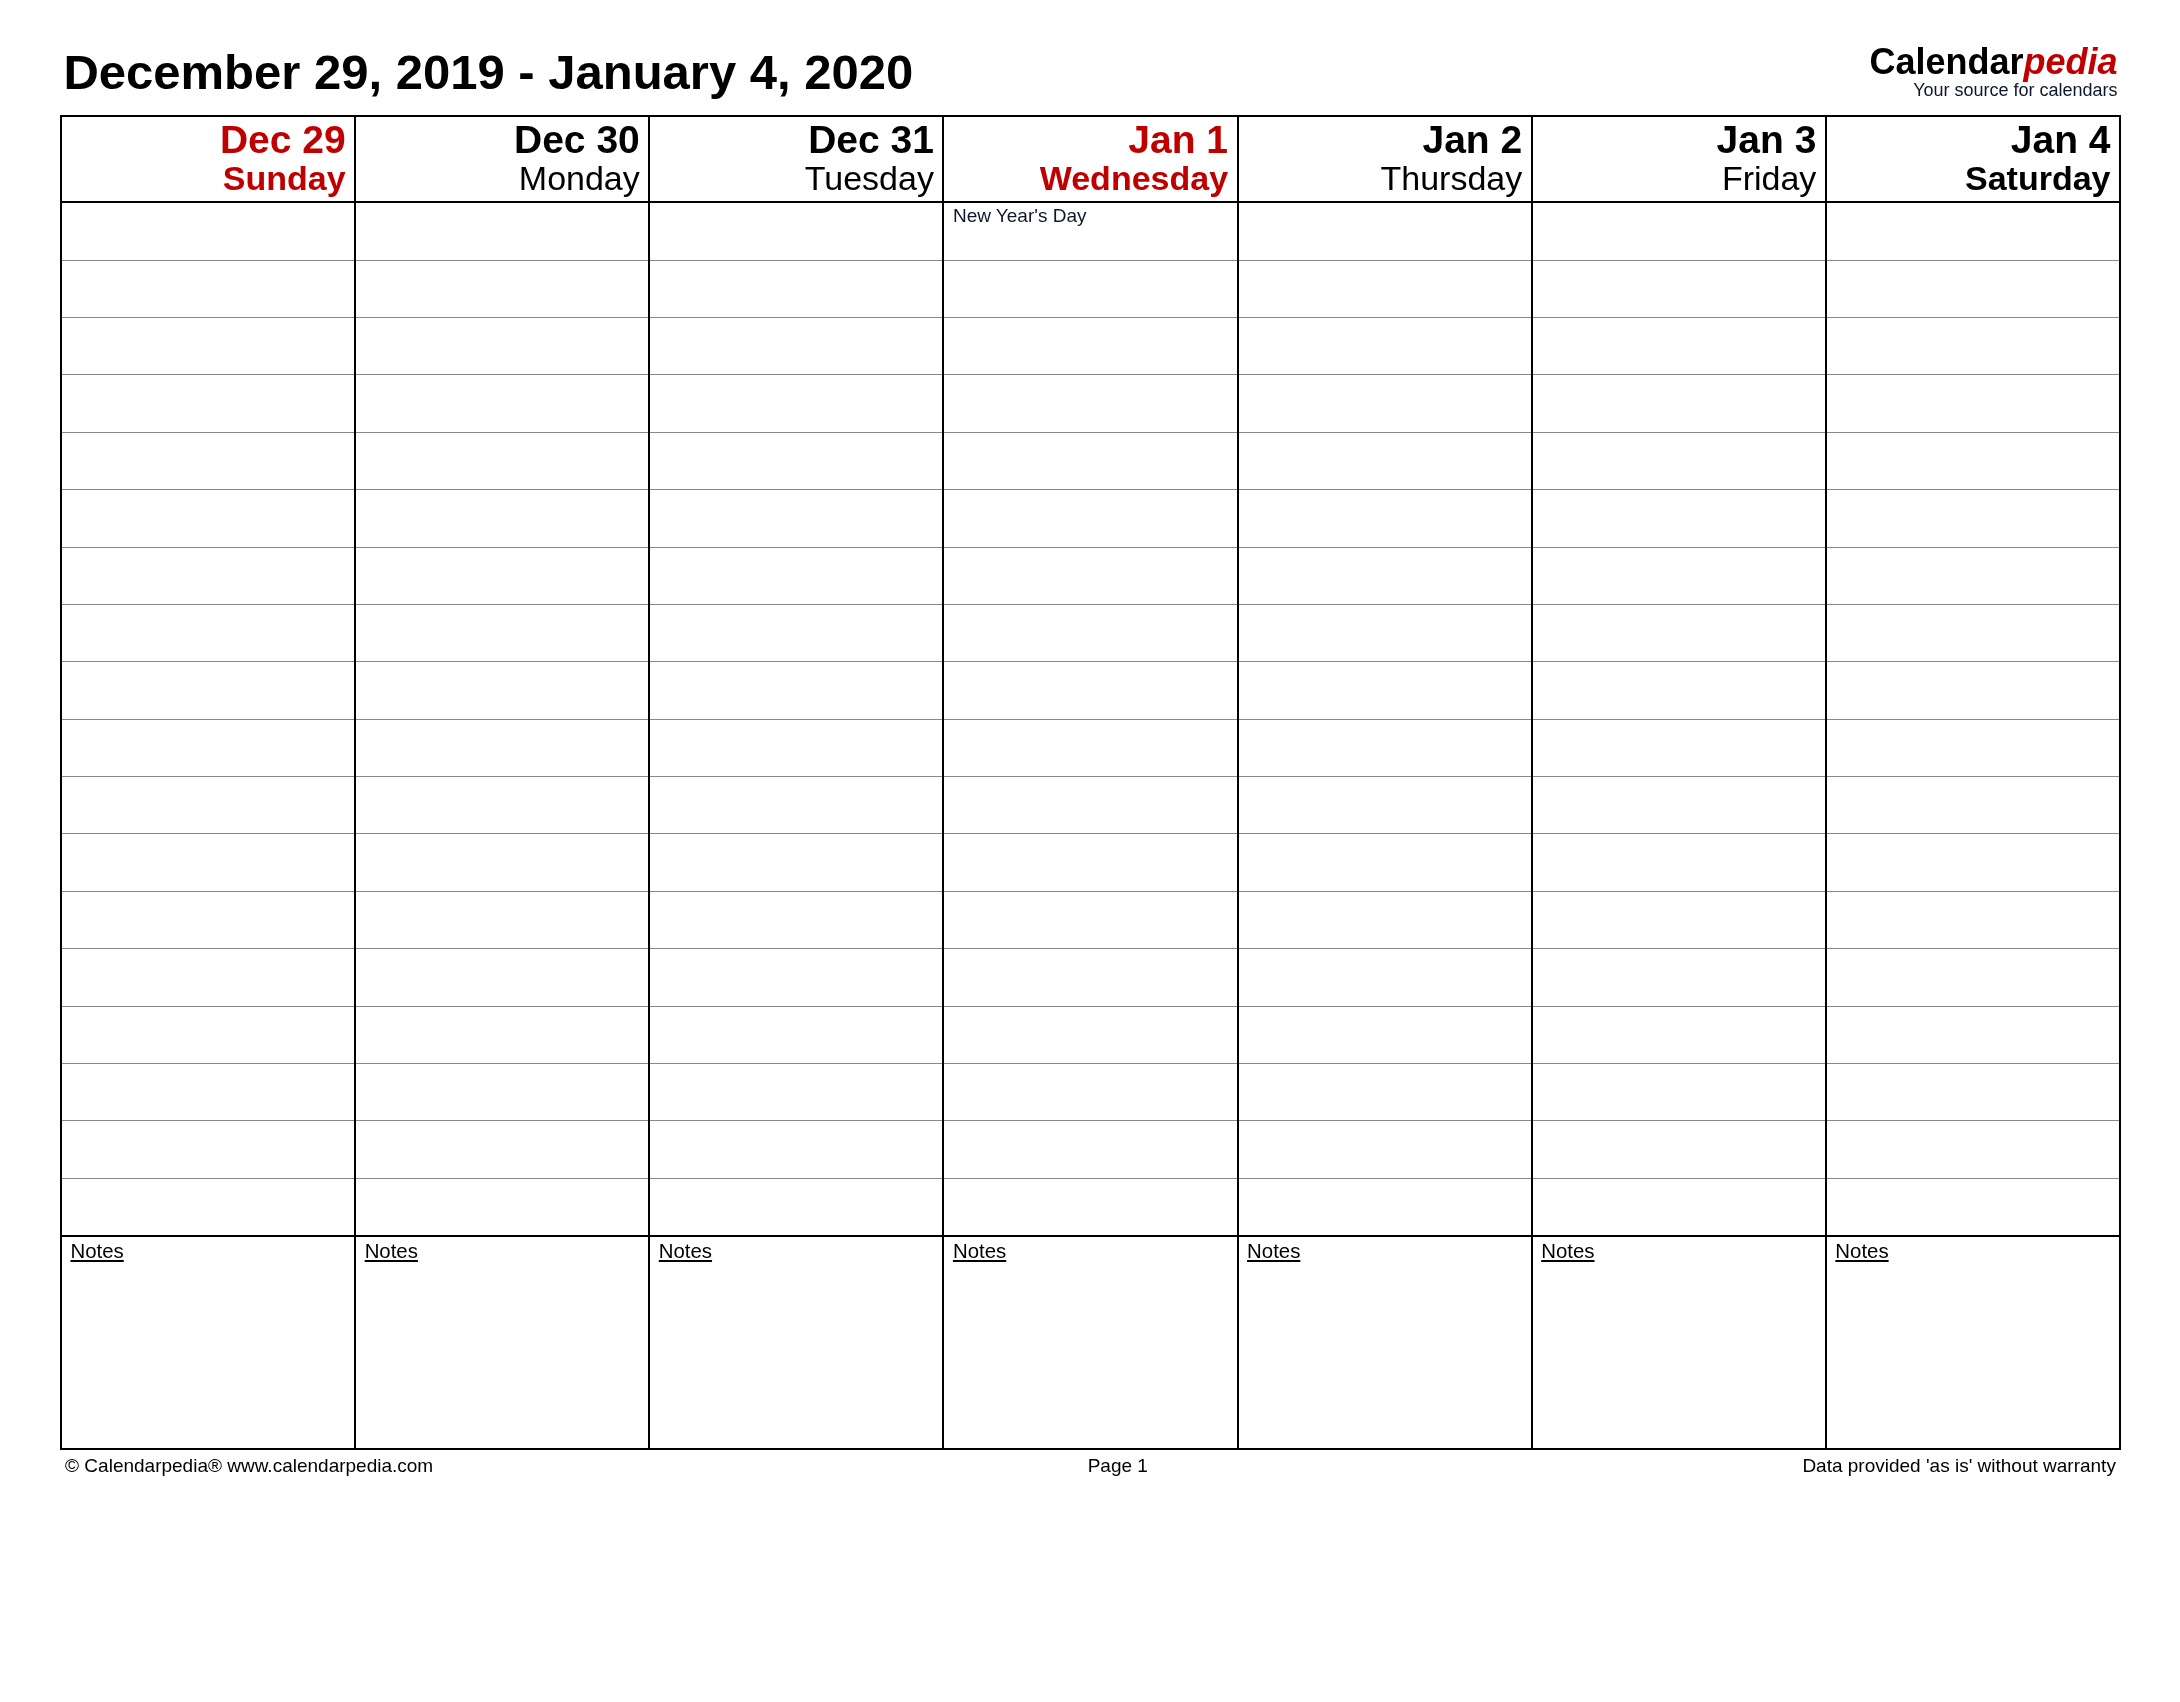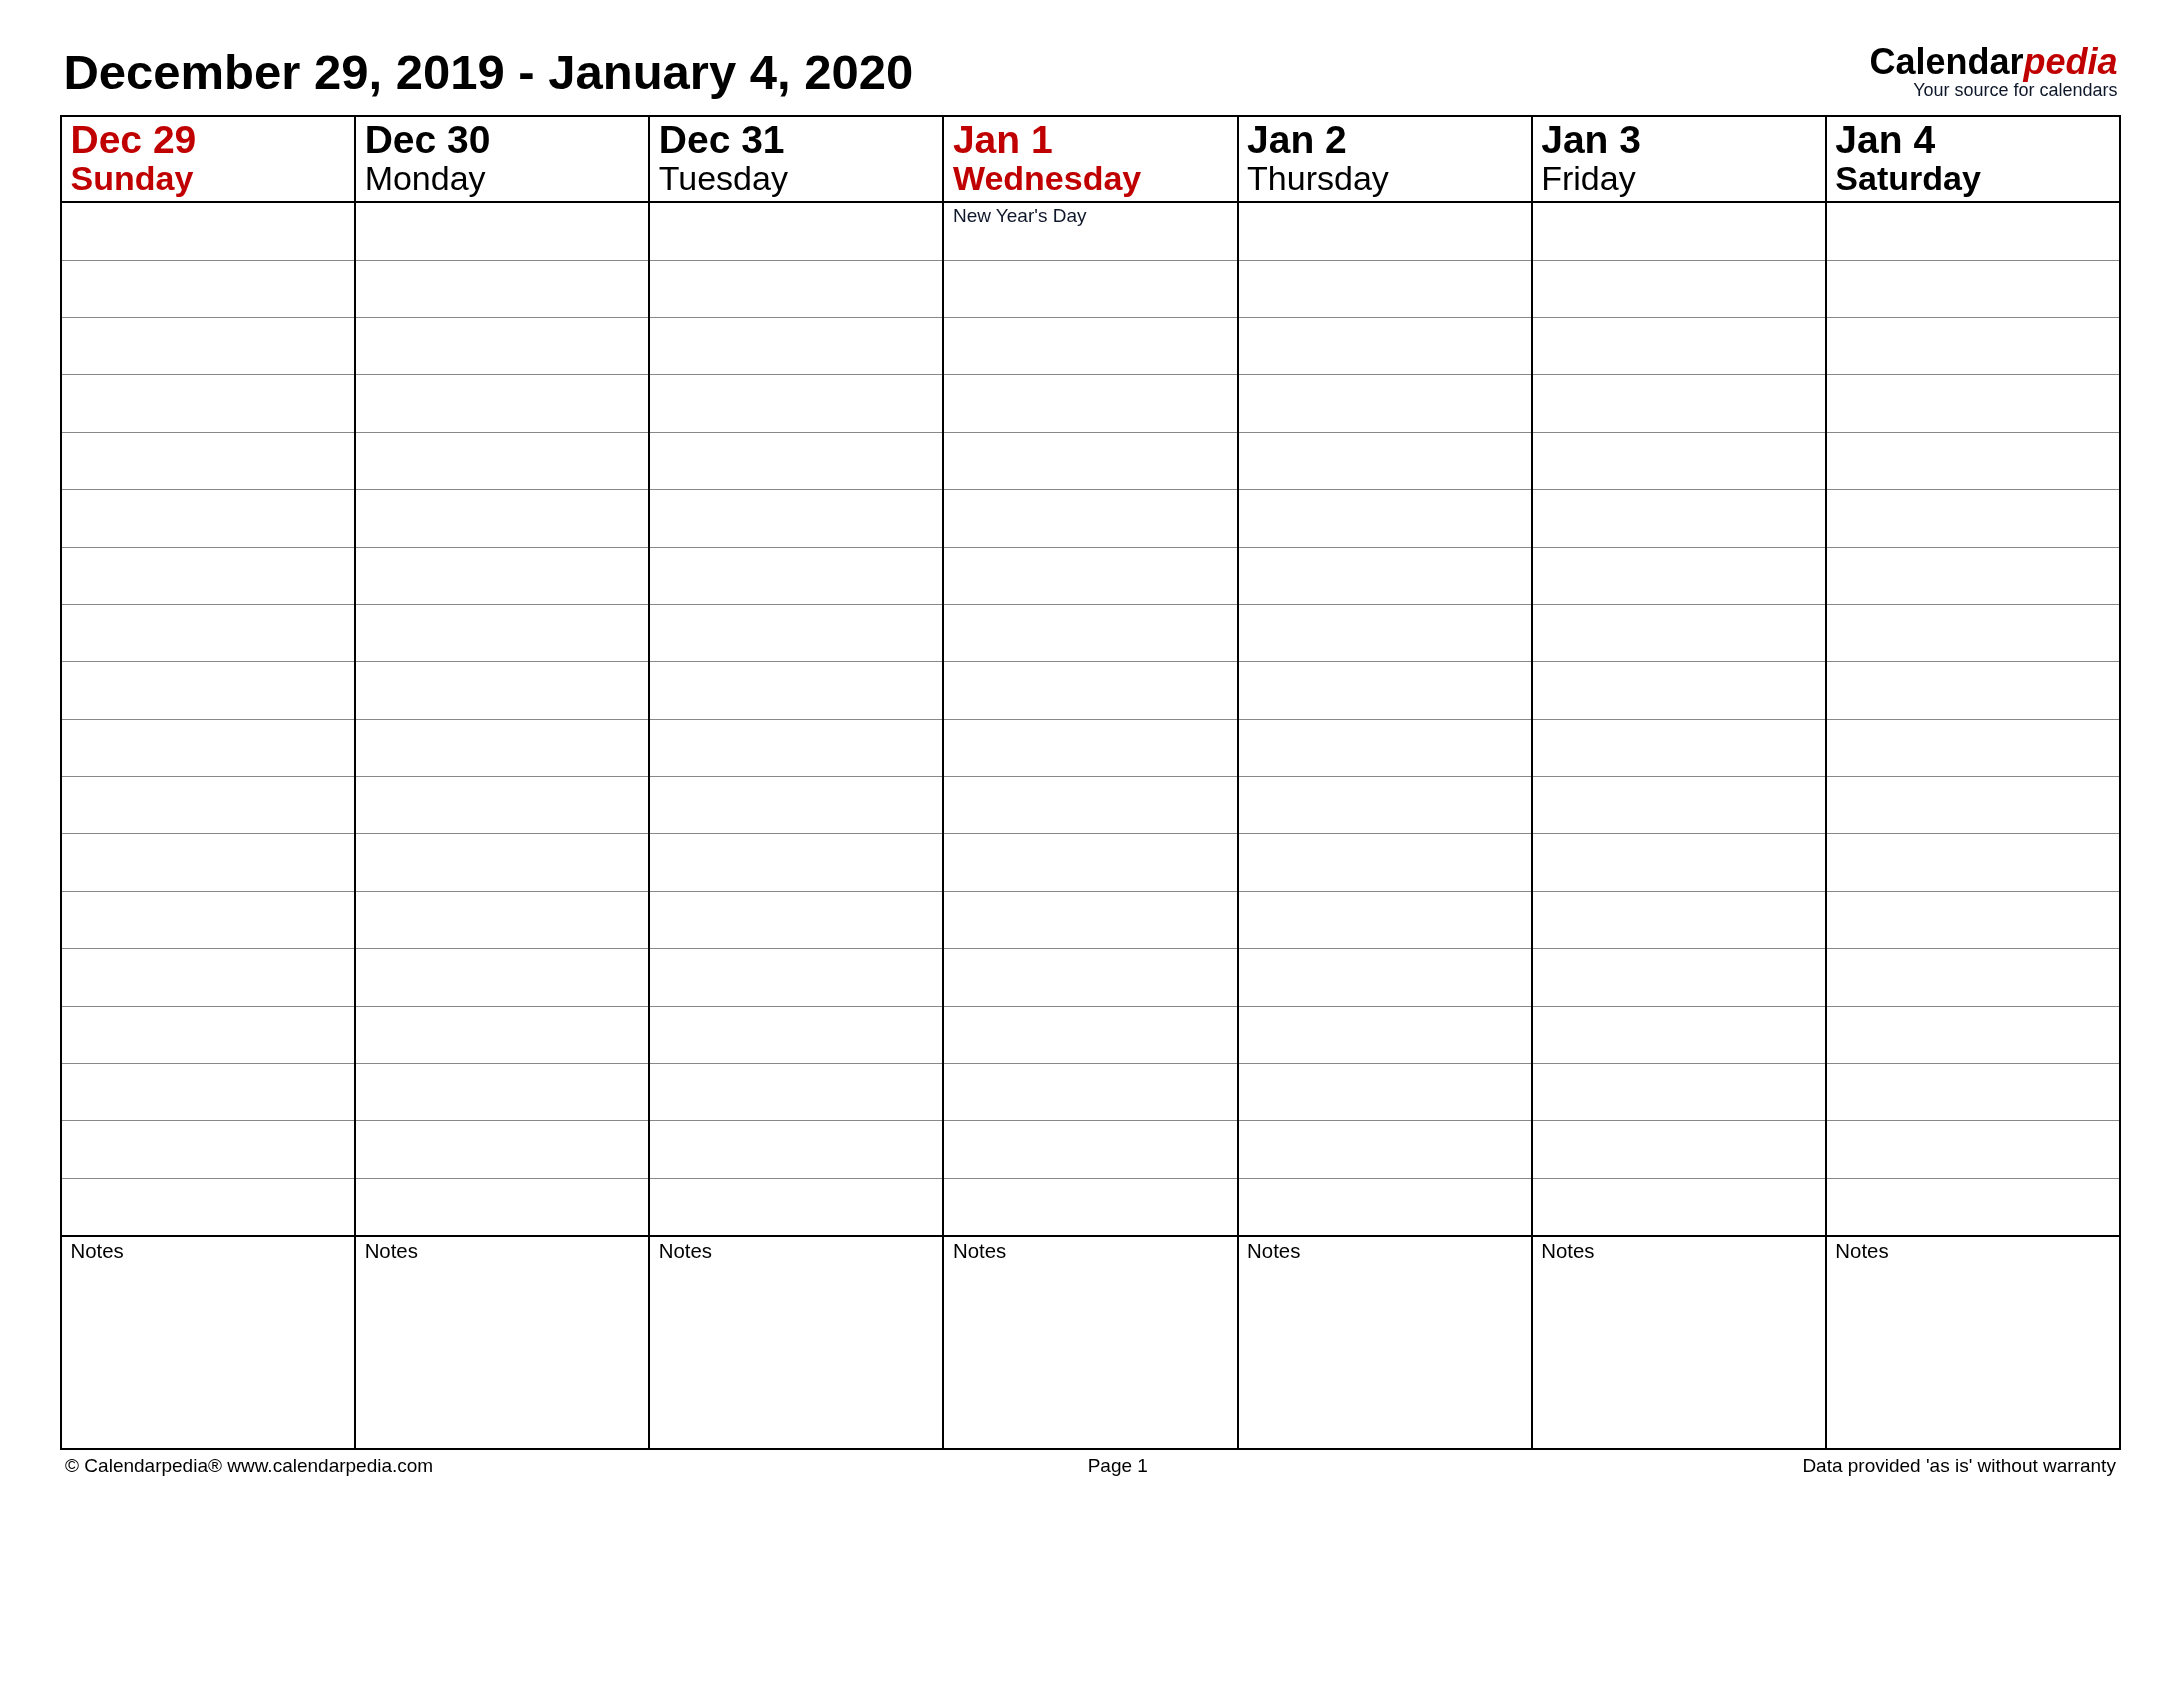--- a/index.html
+++ b/index.html
@@ -51,21 +51,21 @@
     width: 100%;
     border-collapse: collapse;
     table-layout: fixed;
     border: 2.6px solid #000;
   }
   table.cal th, table.cal td {
     border-left: 2.6px solid #000;
     border-right: 2.6px solid #000;
   }
   .day-head {
-    text-align: left;
+    text-align: right;
     padding: 3.4px 8.5px 1.7px 8.5px;
     vertical-align: top;
   }
   .dh-date {
     font-size: 39px;
     font-weight: bold;
     line-height: 1.05;
   }
   .dh-day {
     font-size: 34px;
@@ -92,20 +92,21 @@
   }
   tr.slot.last td {
     border-bottom: 2.6px solid #000;
   }
   tr.notes td {
     height: 204px;
     vertical-align: top;
     padding: 3.4px 8.5px;
     font-size: 20.4px;
     color: #000;
+    text-decoration: underline;
   }
   .footer {
     display: flex;
     justify-content: space-between;
     align-items: flex-start;
     font-size: 19px;
     padding: 5.1px 5.1px 0 5.1px;
   }
   .footer .center { text-align: center; }
 </style>

